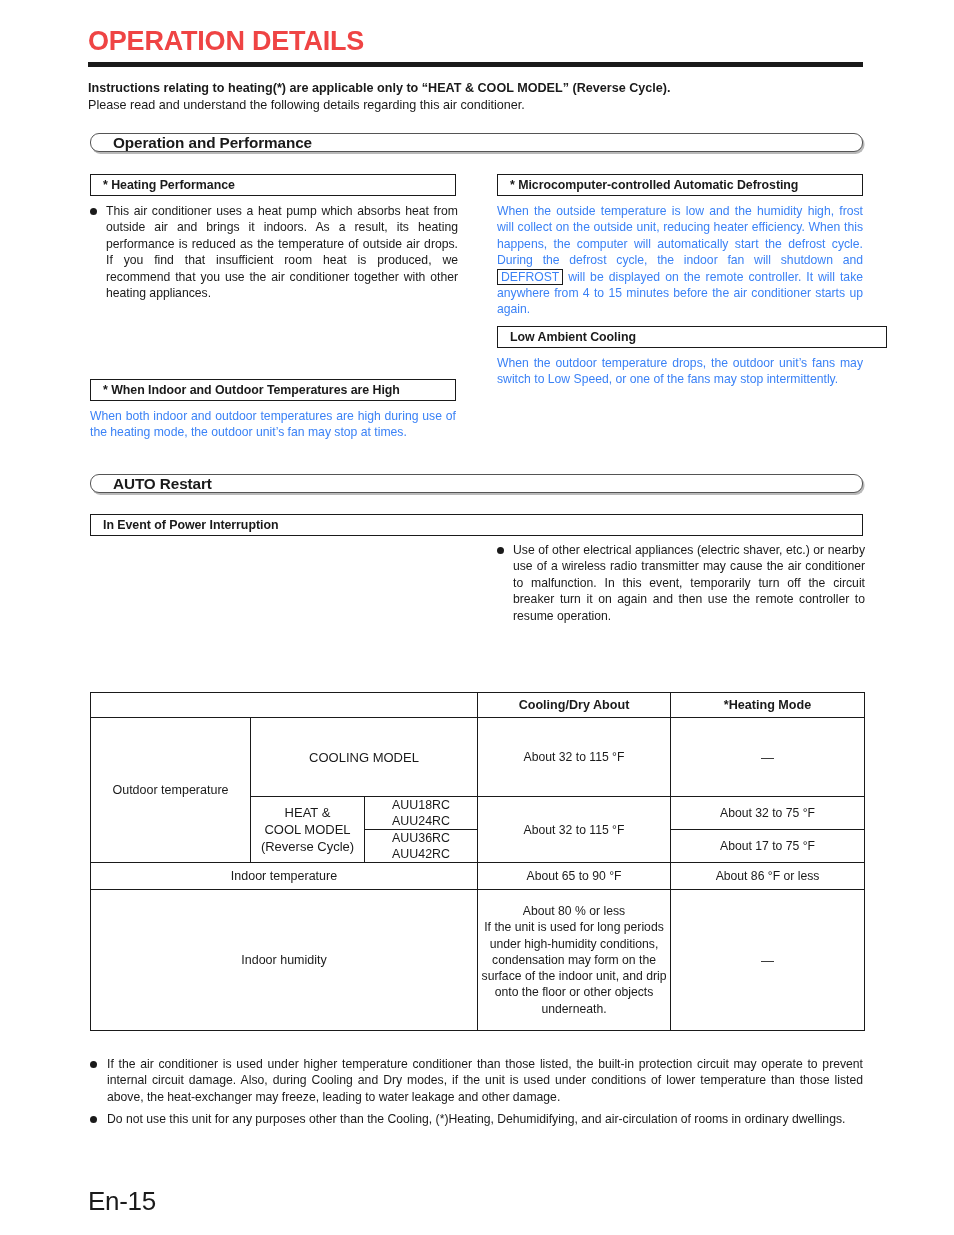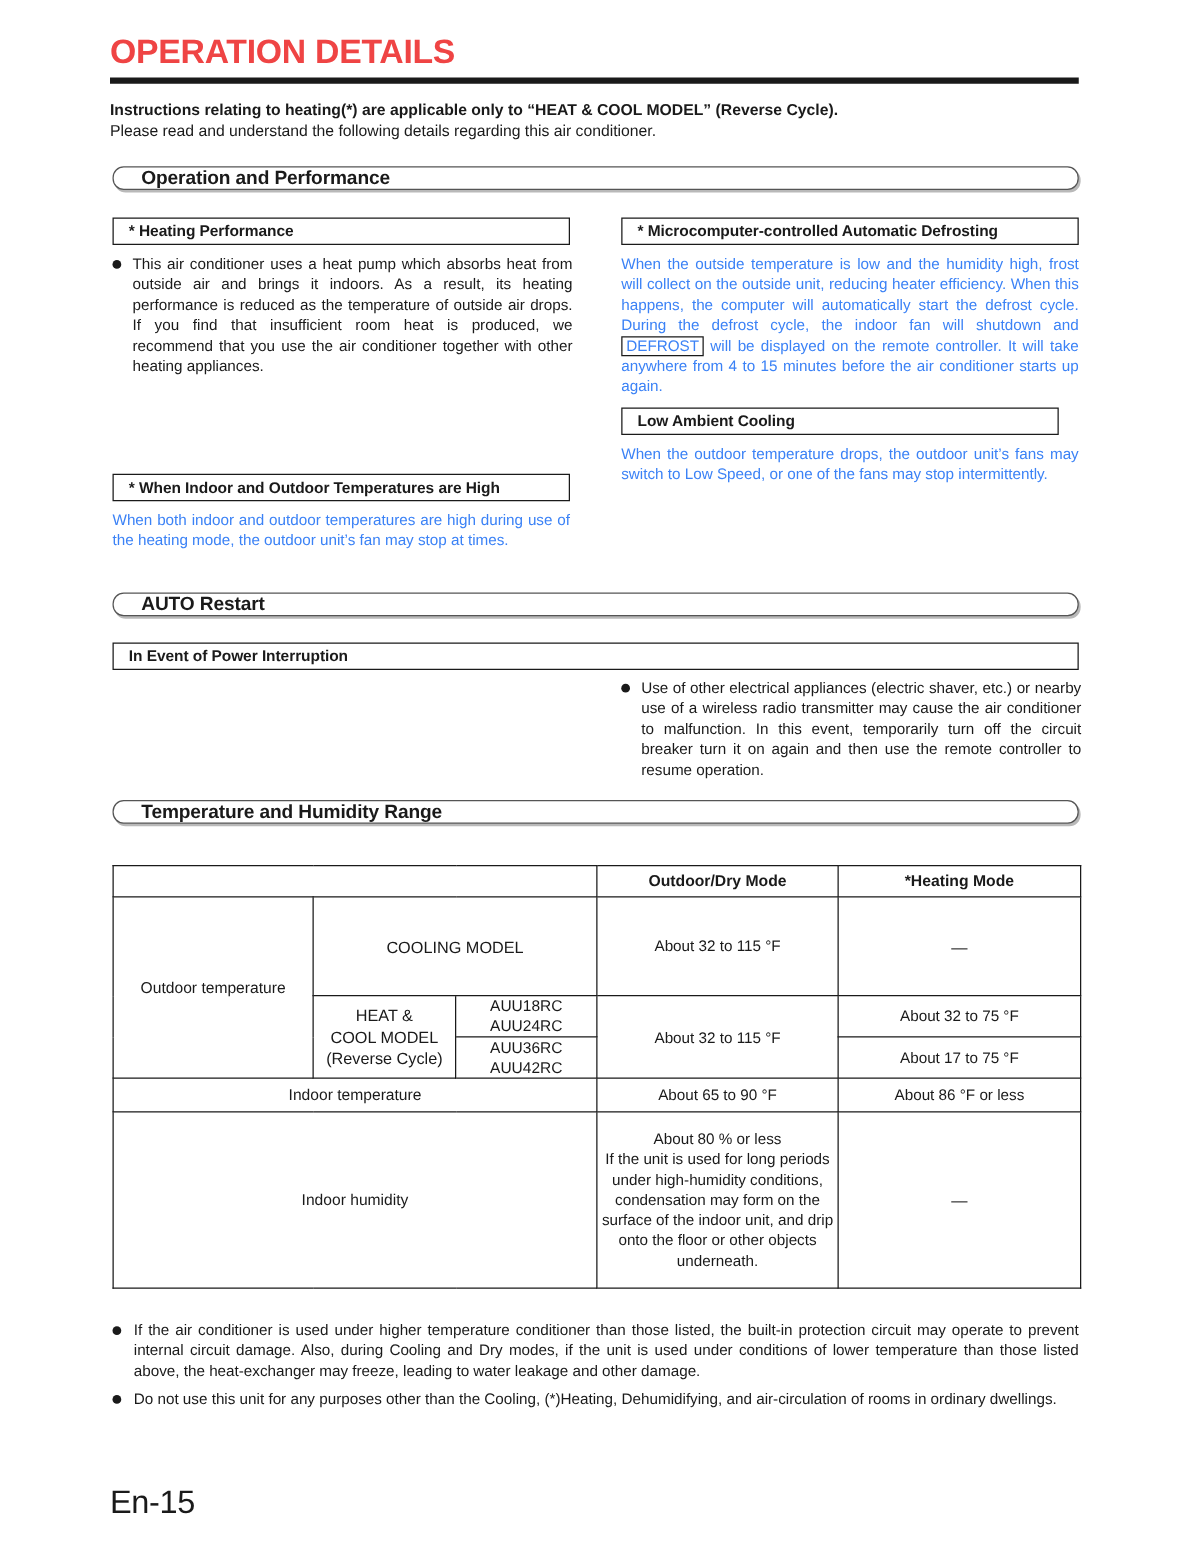--- a/index.html
+++ b/index.html
@@ -245,57 +245,54 @@
   </div>
 
   <div class="para" style="left:90px; top:408px; width:366px;">When both indoor and outdoor temperatures are high during use of the heating mode, the outdoor unit’s fan may stop at times.</div>
 
   <div class="sub-head" style="left:497px; top:174px; width:366px;">
     <span>* Microcomputer-controlled Automatic Defrosting</span>
   </div>
 
   <div class="para" style="left:497px; top:203px; width:366px;"><span>When the outside temperature is low and the humidity high, frost will collect on the outside unit, reducing heater efficiency. When this happens, the computer will automatically start the defrost cycle. During the defrost cycle, the indoor fan will shutdown and</span> <span class="boxed-word">DEFROST</span> <span>will be displayed on the remote controller. It will take anywhere from 4 to 15 minutes before the air conditioner starts up again.</span></div>
 
-  <div class="sub-head" style="left:497px; top:326px; width:350px;">
+  <div class="sub-head" style="left:497px; top:326px; width:390px;">
     <span>Low Ambient Cooling</span>
   </div>
 
   <div class="para" style="left:497px; top:355px; width:366px;">When the outdoor temperature drops, the outdoor unit’s fans may switch to Low Speed, or one of the fans may stop intermittently.</div>
 
   <div class="section-head" style="left:90px; top:474px; width:773px;">
     <span>AUTO Restart</span>
   </div>
 
   <div class="sub-head" style="left:90px; top:514px; width:773px;">
     <span>In Event of Power Interruption</span>
   </div>
 
 
   <div class="bullet-item" style="left:497px; top:542px; width:368px;">
     <span class="dot"></span>
     <span class="btxt">Use of other electrical appliances (electric shaver, etc.) or nearby use of a wireless radio transmitter may cause the air conditioner to malfunction. In this event, temporarily turn off the circuit breaker turn it on again and then use the remote controller to resume operation.</span>
   </div>
 
-  <div class="section-head" style="left:90px; top:640px; width:773px;">
-    <span>Temperature and Humidity Range</span>
-  </div>
 
   <table class="range-table">
     <colgroup>
       <col style="width:160px">
       <col style="width:114px">
       <col style="width:113px">
       <col style="width:193px">
       <col style="width:194px">
     </colgroup>
     <tbody>
 
       <tr>
         <td class="hdr" colspan="3"></td>
-        <td class="hdr">Outdoor/Dry Mode</td>
+        <td class="hdr">Cooling/Dry About</td>
         <td class="hdr">*Heating Mode</td>
       </tr>
 
       <tr>
         <td class="rowlabel" rowspan="3">Outdoor temperature</td>
         <td class="model-cell" colspan="2" style="height:78px;">COOLING MODEL</td>
         <td>About 32 to 115 °F</td>
         <td class="dash">—</td>
       </tr>
 

